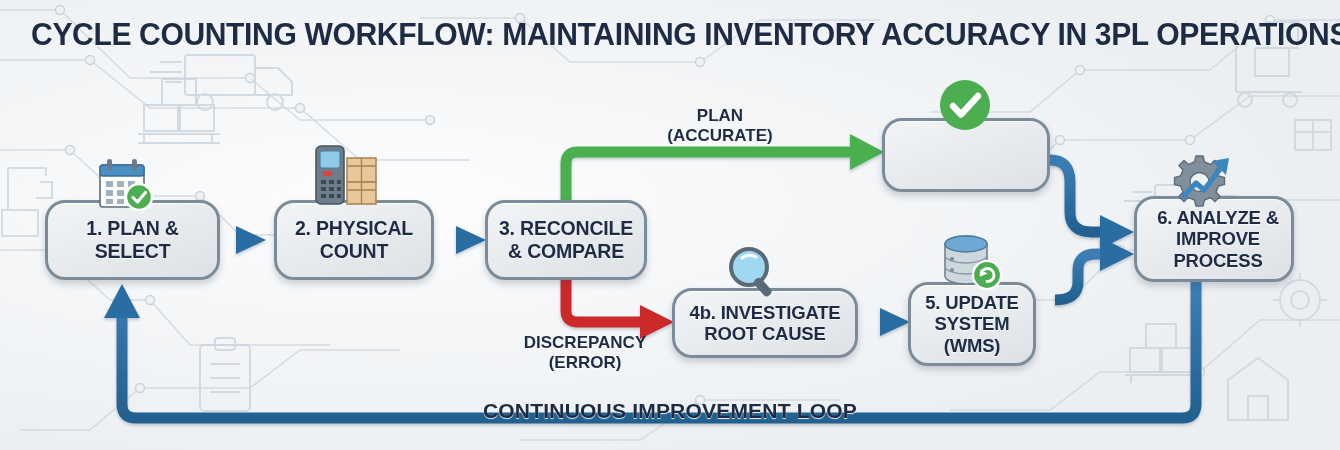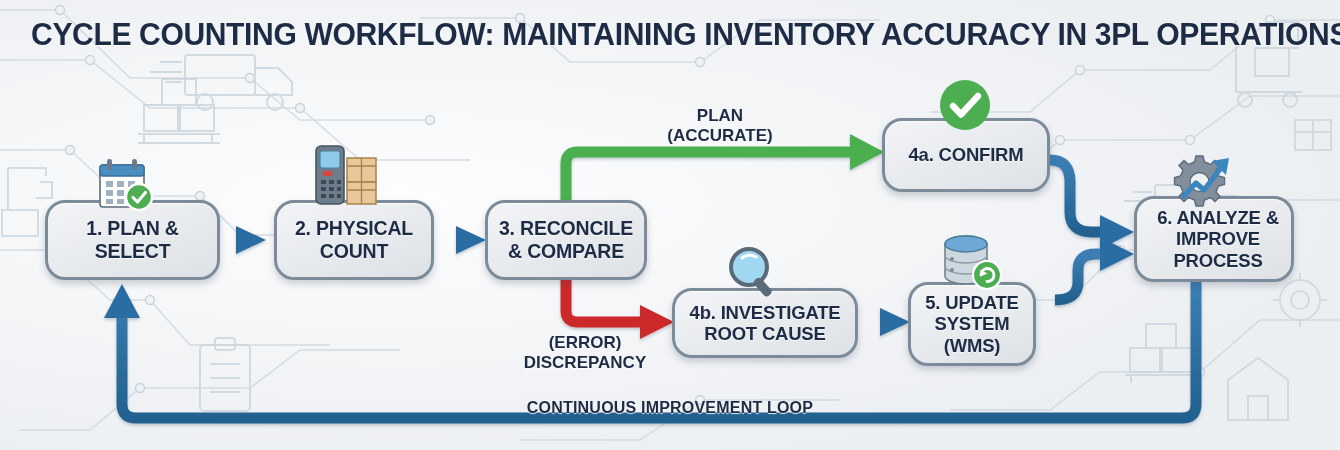--- a/index.html
+++ b/index.html
@@ -48,21 +48,21 @@
   }
   .node-label.sm { font-size: 18.5px; }
   .node-icon { position: absolute; z-index: 7; pointer-events: none; }
   .edge-label {
     position: absolute; z-index: 6;
     font-size: 17px; font-weight: bold; line-height: 1.2;
     color: #1d2b45; text-align: center;
     text-shadow: 0 1px 1px rgba(255,255,255,0.9);
     white-space: nowrap;
   }
-  .edge-label.loop { font-size: 16px; letter-spacing: 0.2px; }
+  .edge-label.loop { font-size: 21px; letter-spacing: 0.2px; }
 </style>
 </head>
 <body>
 
 <div id="stage">
 
   <svg id="bg-layer" viewBox="0 0 1340 450">
     <g stroke="#c9d3dc" stroke-width="1.5" fill="none" opacity="0.75">
       <path d="M-10 10 L60 10 L130 78 L250 78 L300 120 L430 120"></path>
       <path d="M0 60 L90 60 L150 108 L300 108 L360 160 L470 160"></path>
@@ -276,21 +276,20 @@
 
   <div class="node" style="left:485px; top:200px; width:162px; height:80px;">
     <div class="node-label">
       <div>3. RECONCILE</div>
       <div>&amp; COMPARE</div>
     </div>
   </div>
 
   <div class="node" style="left:882px; top:118px; width:168px; height:74px;">
     <div class="node-label sm">
-      <div>4a. CONFIRM</div>
     </div>
   </div>
   <svg class="node-icon" style="left:936px; top:76px; width:58px; height:58px;" viewBox="0 0 58 58">
     <circle cx="29" cy="29" r="25" fill="#4cae50"></circle>
     <path d="M17 30 L25 38.5 L42 20" stroke="#ffffff" stroke-width="6.4" fill="none" stroke-linecap="round" stroke-linejoin="round"></path>
   </svg>
 
   <div class="node" style="left:672px; top:288px; width:186px; height:70px;">
     <div class="node-label sm">
       <div>4b. INVESTIGATE</div>
@@ -339,19 +338,19 @@
     <path d="M16 44 L28 31 L36 38 L56 12" stroke="#3b86bf" stroke-width="5.2" fill="none" stroke-linecap="round" stroke-linejoin="round"></path>
     <path d="M44 9 L61 6 L58 23 Z" fill="#3b86bf"></path>
   </svg>
 
   <div class="edge-label" style="left:620px; top:106px; width:200px;">
     <div>PLAN</div>
     <div>(ACCURATE)</div>
   </div>
 
   <div class="edge-label" style="left:490px; top:333px; width:190px;">
+    <div>DISCREPANCY</div>
     <div>(ERROR)</div>
-    <div>DISCREPANCY</div>
   </div>
 
   <div class="edge-label loop" style="left:470px; top:398px; width:400px;">CONTINUOUS IMPROVEMENT LOOP</div>
 
 </div>
 
 </body></html>

